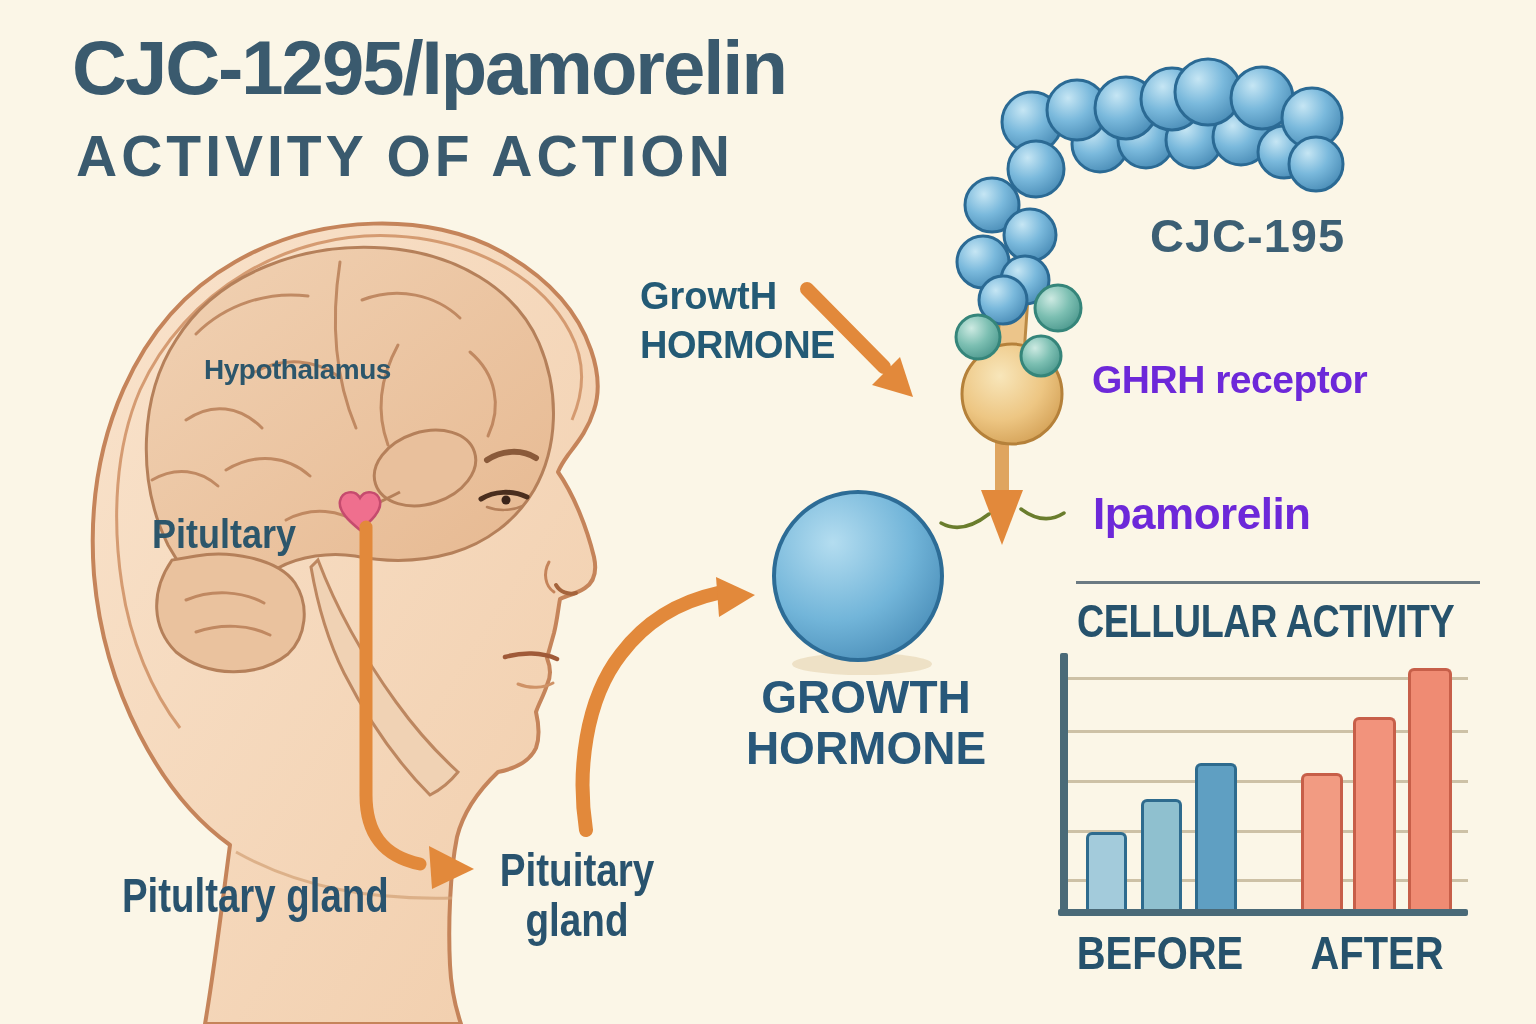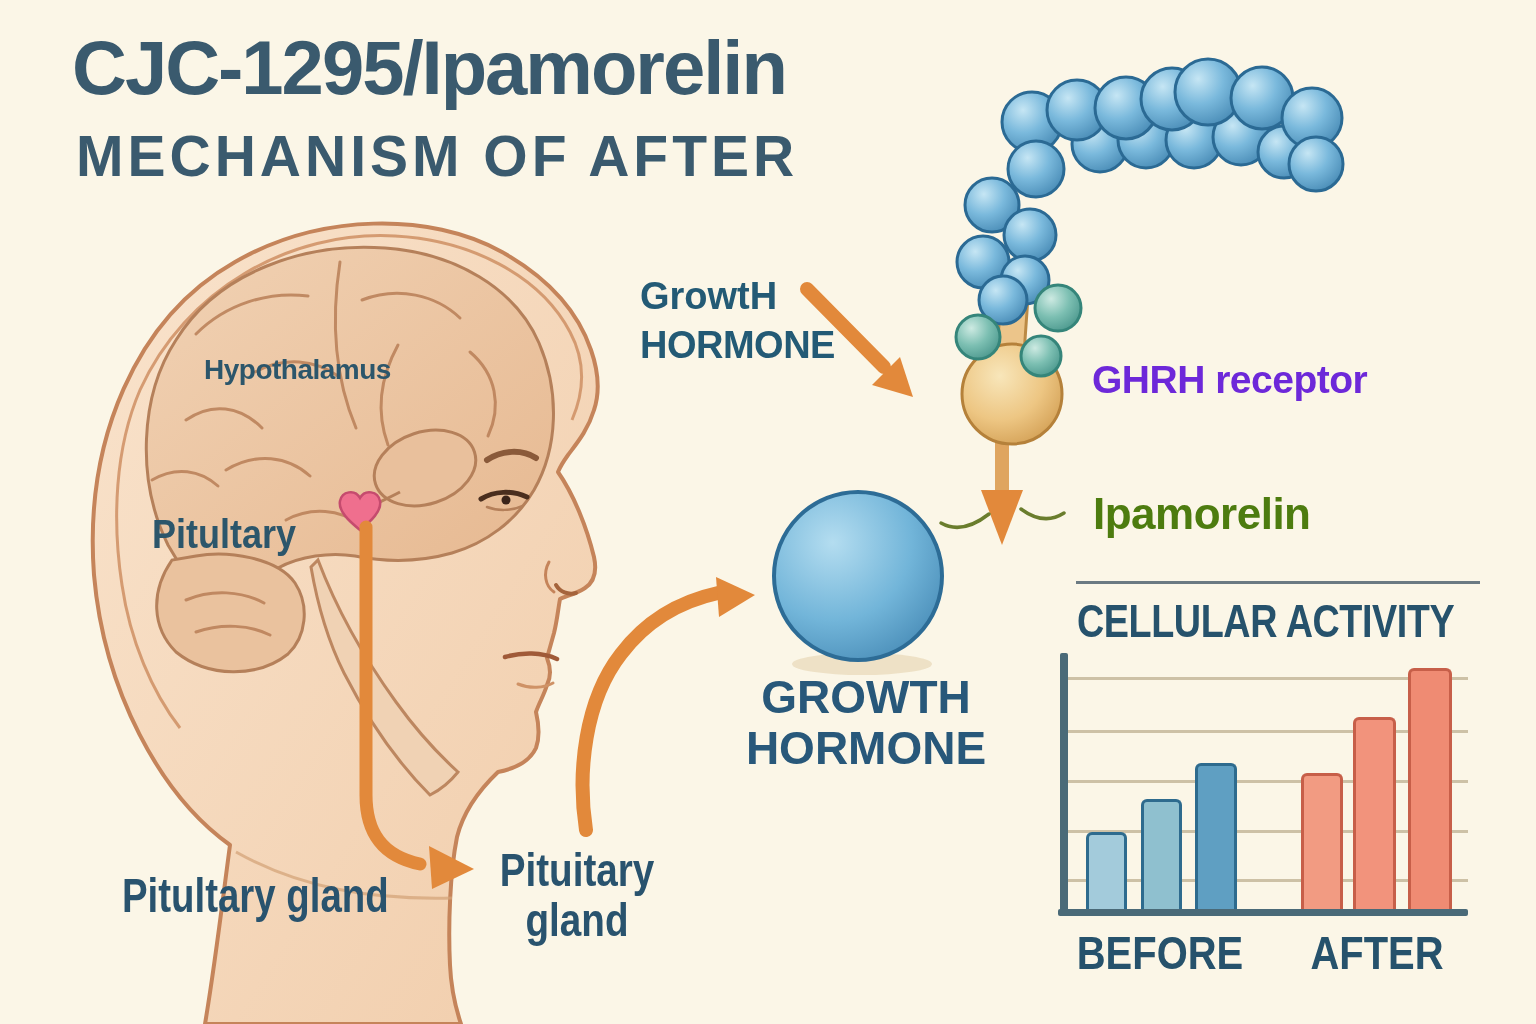--- a/index.html
+++ b/index.html
@@ -18,21 +18,21 @@
   .hypo{left:204px; top:356px; font-size:28px; font-weight:700; letter-spacing:-0.5px;}
   .pit{left:152px; top:514px; font-size:40px; font-weight:700; transform:scaleX(.9); transform-origin:left top;}
   .pitglandL{left:122px; top:872px; font-size:48px; font-weight:600; transform:scaleX(.8); transform-origin:left top; color:#29536e;}
   .pitglandR{left:577px; top:846px; font-size:46px; font-weight:600; line-height:1.08; text-align:center; white-space:normal; width:200px;
              transform:translateX(-50%) scaleX(.84); color:#29536e;}
   .release{left:640px; top:272px; font-size:38px; line-height:1.29; color:#235a75;}
   .release .ln1{font-weight:700; display:block;}
   .release .ln2,.release .ln3{font-weight:800; display:block; letter-spacing:-0.5px;}
   .cjc{left:1150px; top:212px; font-size:47px; font-weight:600; letter-spacing:1px; color:#3c5f74;}
   .ghrh{left:1092px; top:360px; font-size:39px; font-weight:600; letter-spacing:-0.5px; color:#6d28d9;}
-  .ipa{left:1093px; top:492px; font-size:44px; font-weight:700; letter-spacing:-0.5px; color:#4d7c0f;text-align:center;}
+  .ipa{left:1093px; top:492px; font-size:44px; font-weight:700; letter-spacing:-0.5px; color:#6d28d9;text-align:center;}
   .gh{left:866px; top:672px; font-size:46px; font-weight:800; line-height:1.1; text-align:center;
       transform:translateX(-50%); color:#28587a;}
   .chtitle{left:1077px; top:598px; font-size:46px; font-weight:800; letter-spacing:-0.5px; color:#26526c;
            transform:scaleX(.82); transform-origin:left top;}
   .before{left:1160px; top:929px; font-size:47px; font-weight:800; color:#26526c; transform:translateX(-50%) scaleX(.85);}
   .after{left:1377px; top:929px; font-size:47px; font-weight:800; color:#26526c; transform:translateX(-50%) scaleX(.85);}
   .rule{position:absolute; left:1076px; top:581px; width:404px; height:3px; background:#6b7a82;}
   .yaxis{position:absolute; left:1060px; top:653px; width:8px; height:263px; background:#4a6a78; border-radius:2px;}
   .xaxis{position:absolute; left:1058px; top:909px; width:410px; height:7px; background:#4a6a78; border-radius:2px;}
   .gridline{position:absolute; left:1068px; width:400px; height:3px; background:#cdc1a6;}
@@ -183,32 +183,33 @@
       <circle cx="1058" cy="308" r="23"></circle>
       <circle cx="978" cy="337" r="22"></circle>
       <circle cx="1041" cy="356" r="20"></circle>
     </g>
 
     <path d="M941,523 Q962,535 989,514" fill="none" stroke="#6a7d2d" stroke-width="3.5" stroke-linecap="round"></path>
     <path d="M1021,509 Q1044,526 1064,513" fill="none" stroke="#6a7d2d" stroke-width="3.5" stroke-linecap="round"></path>
   </svg>
 
   <div class="lbl t1">CJC-1295/Ipamorelin</div>
-  <div class="lbl t2">MECHANISM OF AFTER</div>
+  <div class="lbl t2">ACTIVITY OF ACTION</div>
 
   <div class="lbl hypo">Hypothalamus</div>
   <div class="lbl pit">Pitultary</div>
   <div class="lbl pitglandL">Pitultary gland</div>
   <div class="lbl pitglandR">Pituitary gland</div>
 
   <div class="lbl release">
     <span class="ln1">GrowtH</span>
     <span class="ln2">HORMONE</span>
   </div>
 
+  <div class="lbl cjc">CJC-195</div>
   <div class="lbl ghrh">GHRH receptor</div>
   <div class="lbl ipa">Ipamorelin</div>
 
   <div class="lbl gh">
     <span>GROWTH</span><br>
     <span>HORMONE</span>
   </div>
 
   <div class="rule"></div>
   <div class="lbl chtitle">CELLULAR ACTIVITY</div>

